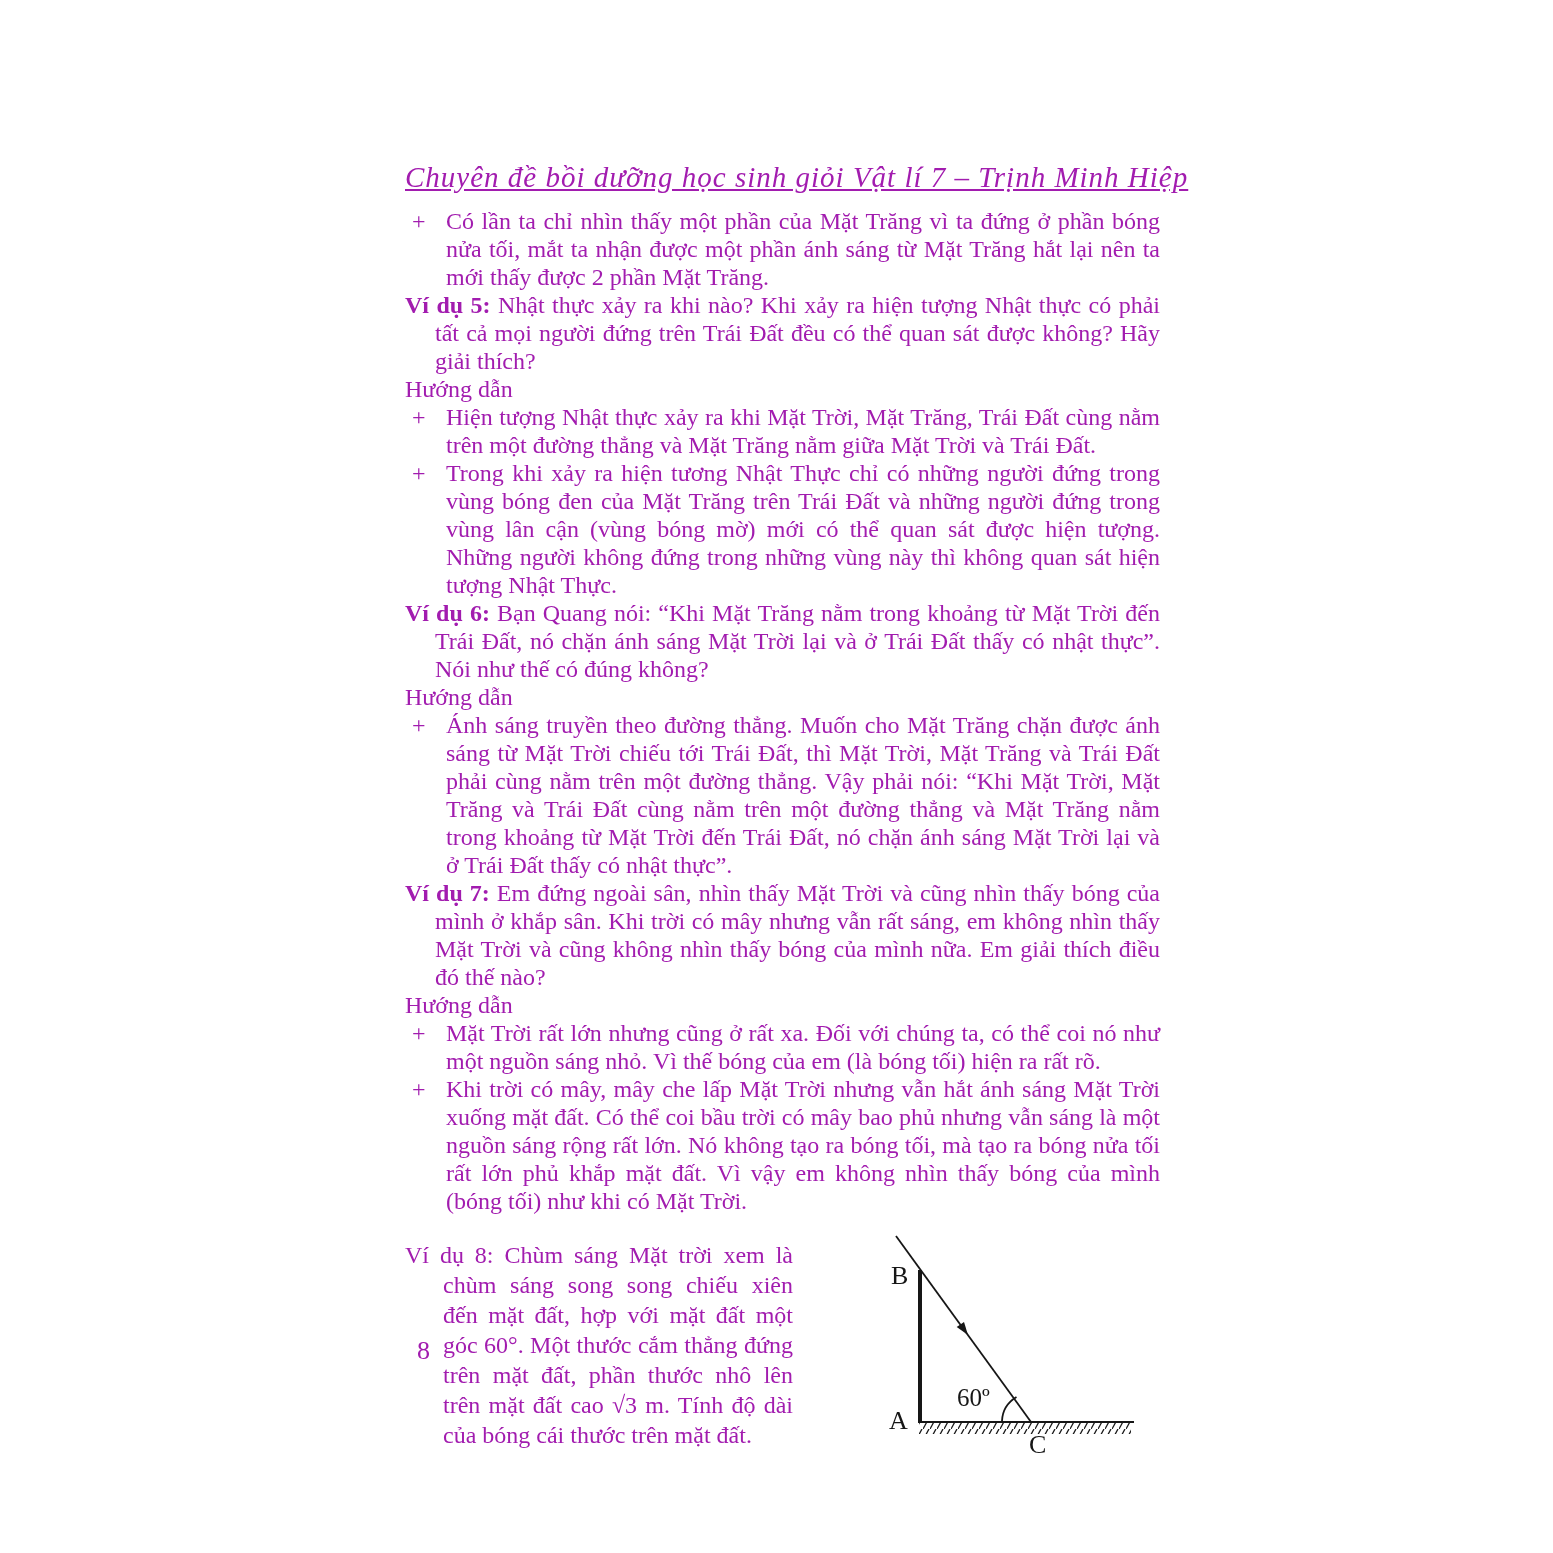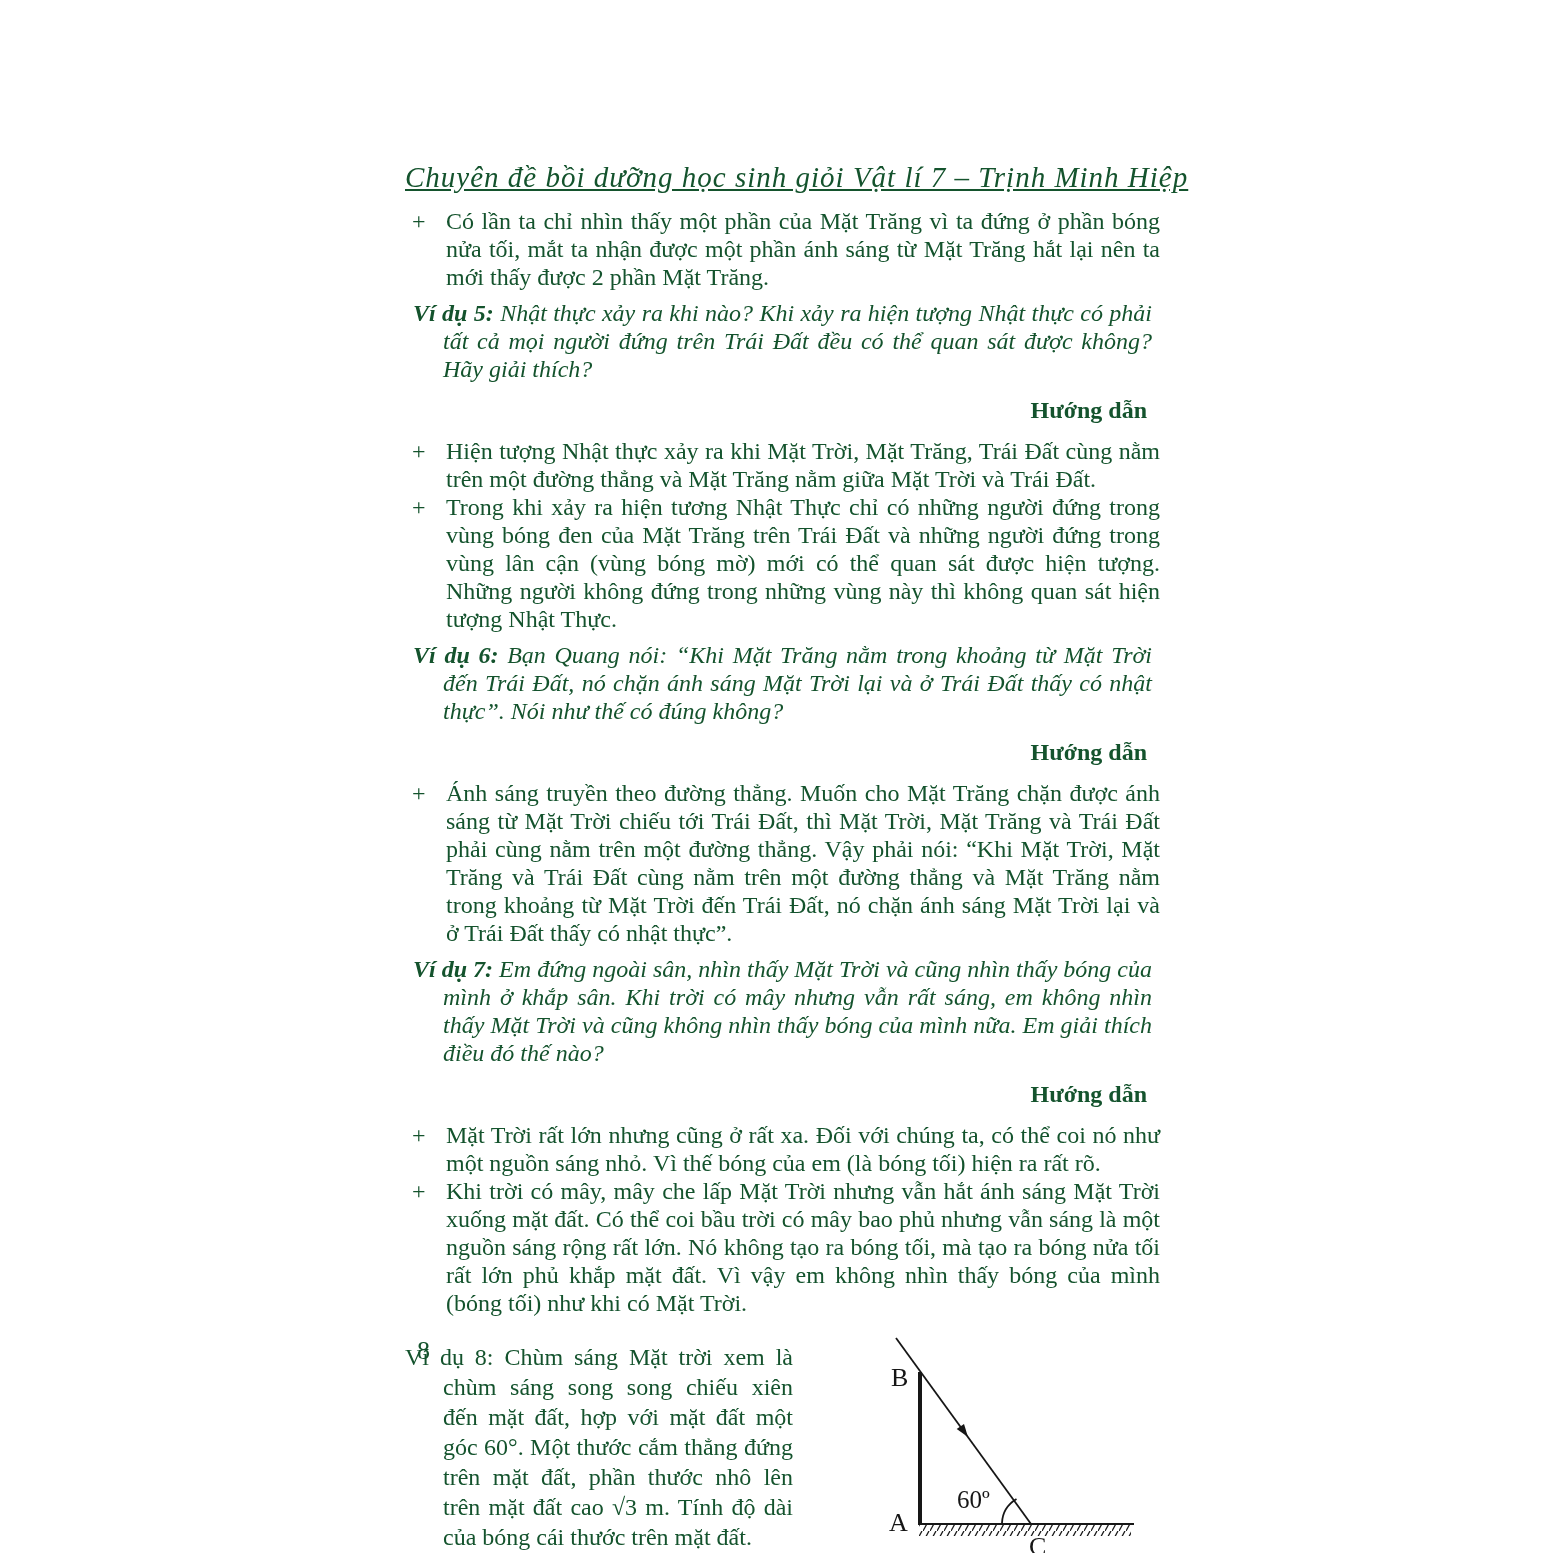--- a/index.html
+++ b/index.html
@@ -1,21 +1,21 @@
 <!DOCTYPE html>
 <html lang="vi"><head>
 <meta charset="utf-8">
 <style>
   html,body{margin:0;padding:0;background:#ffffff;}
   .page{
     position:relative;
     width:1553px;height:1553px;
     background:#ffffff;
     font-family:"Liberation Serif", serif;
-    color:#14532d;
+    color:#a21caf;
     overflow:hidden;
   }
   .content{
     position:absolute;
     left:405px;top:160px;
     width:755px;
   }
   .running-head{
     font-style:italic;
     font-size:29px;
@@ -30,28 +30,27 @@
     font-size:24px;
     line-height:28px;
   }
   .bullet{display:flex;margin:0;}
   .bullet-marker{flex:none;width:41px;padding-left:7px;box-sizing:border-box;}
   .bullet-text{flex:1;text-align:justify;}
   .example{
     text-align:justify;
     padding-left:30px;
     text-indent:-30px;
-    margin:8px;
-    font-style:italic;
+    margin:0;
   }
   .example .ex-label{font-weight:bold;}
   .guide-heading{
-    text-align:right;
-    font-weight:bold;
-    margin:13px;
+    text-align:left;
+    font-weight:normal;
+    margin:0;
   }
   .ex8-row{display:flex;margin-top:1px;gap:24px;}
   .ex8-para{
     flex:none;
     width:350px;
     text-align:justify;
     padding-left:38px;
     text-indent:-38px;
     font-size:24px;
     line-height:30px;

